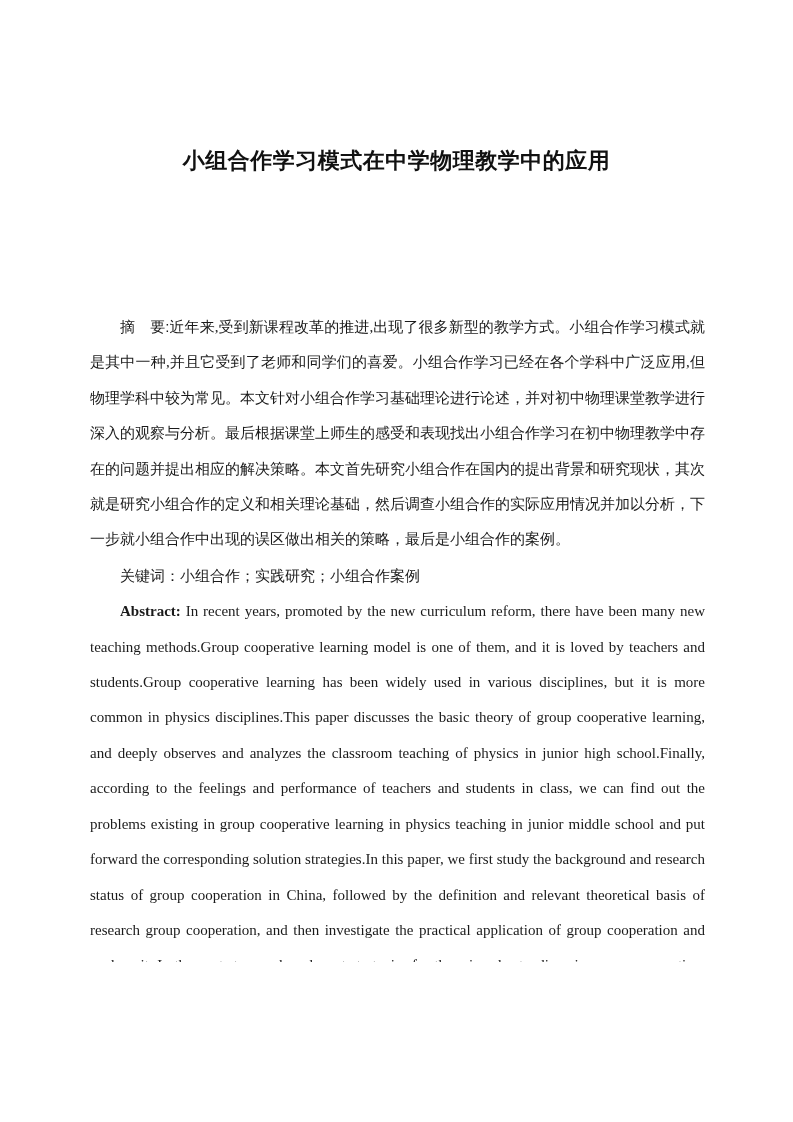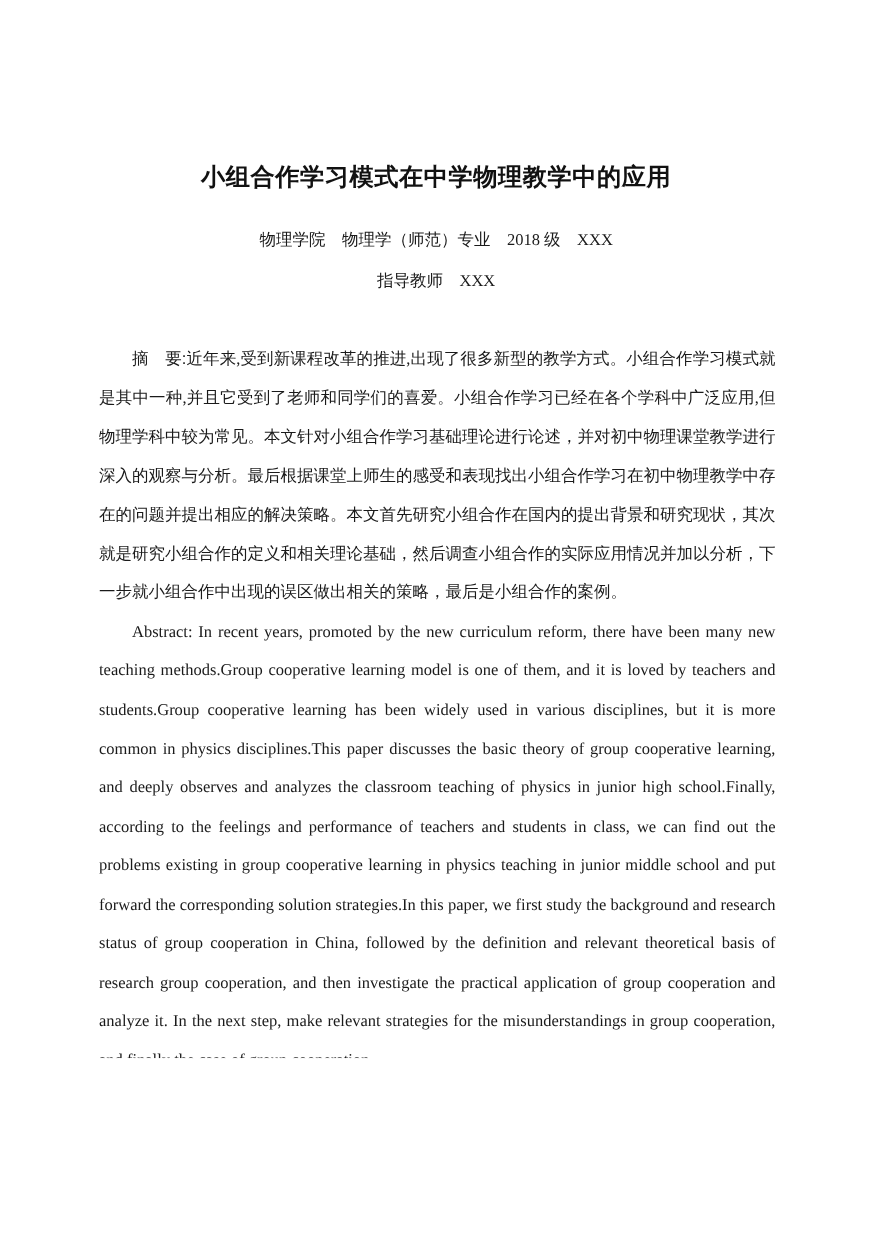--- a/index.html
+++ b/index.html
@@ -55,39 +55,36 @@
   }
   .body-block p {
     margin: 0;
     text-indent: 2em;
   }
   .cn-label {
     font-weight: normal;
     font-family: "Liberation Sans", sans-serif;
   }
   .en-label {
-    font-weight: normal;
+    font-weight: bold;
     font-family: "Liberation Serif", serif;
   }
 </style>
 </head>
 <body>
 
 <div class="page">
 
   <h1 class="doc-title">小组合作学习模式在中学物理教学中的应用</h1>
 
-  <div class="meta-block">
-    <span class="meta-line">物理学院　物理学（师范）专业　2018 级　XXX</span>
-    <span class="meta-line">指导教师　XXX</span>
-  </div>
 
   <div class="body-block">
 
     <p><span class="cn-label">摘　要:</span><span>近年来,受到新课程改革的推进,出现了很多新型的教学方式。小组合作学习模式就是其中一种,并且它受到了老师和同学们的喜爱。小组合作学习已经在各个学科中广泛应用,但物理学科中较为常见。本文针对小组合作学习基础理论进行论述，并对初中物理课堂教学进行深入的观察与分析。最后根据课堂上师生的感受和表现找出小组合作学习在初中物理教学中存在的问题并提出相应的解决策略。本文首先研究小组合作在国内的提出背景和研究现状，其次就是研究小组合作的定义和相关理论基础，然后调查小组合作的实际应用情况并加以分析，下一步就小组合作中出现的误区做出相关的策略，最后是小组合作的案例。</span></p>
 
+    <p><span class="cn-label">关键词：</span><span>小组合作；实践研究；小组合作案例</span></p>
 
     <p><span class="en-label">Abstract:</span><span> In recent years, promoted by the new curriculum reform, there have been many new teaching methods.Group cooperative learning model is one of them, and it is loved by teachers and students.Group cooperative learning has been widely used in various disciplines, but it is more common in physics disciplines.This paper discusses the basic theory of group cooperative learning, and deeply observes and analyzes the classroom teaching of physics in junior high school.Finally, according to the feelings and performance of teachers and students in class, we can find out the problems existing in group cooperative learning in physics teaching in junior middle school and put forward the corresponding solution strategies.In this paper, we first study the background and research status of group cooperation in China, followed by the definition and relevant theoretical basis of research group cooperation, and then investigate the practical application of group cooperation and analyze it. In the next step, make relevant strategies for the misunderstandings in group cooperation, and finally the case of group cooperation.</span></p>
 
 
   </div>
 
 </div>
 
 </body></html>

